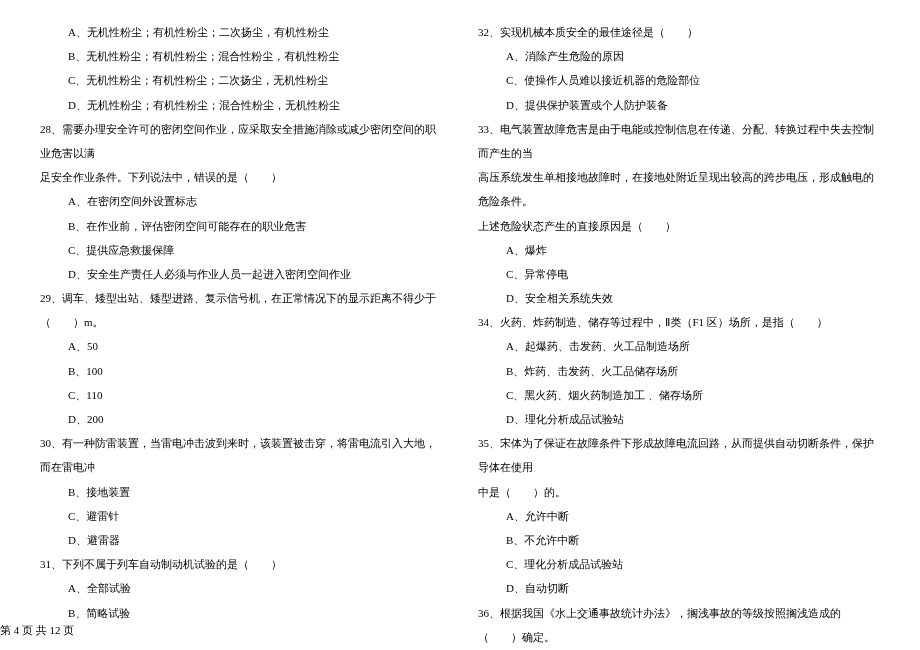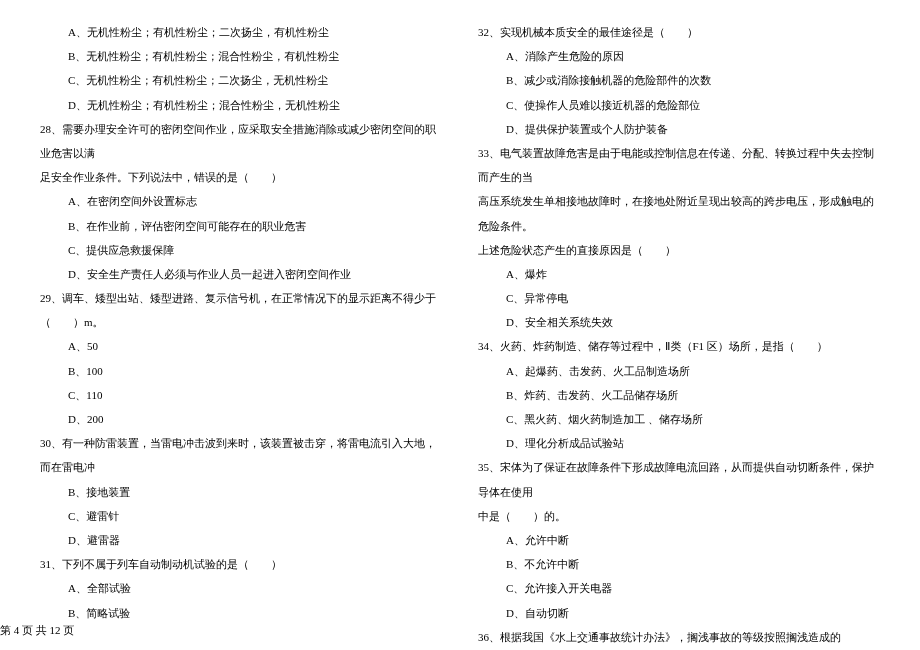--- a/index.html
+++ b/index.html
@@ -60,36 +60,35 @@
       <div class="option">B、接地装置</div>
       <div class="option">C、避雷针</div>
       <div class="option">D、避雷器</div>
       <div class="question">31、下列不属于列车自动制动机试验的是（　　）</div>
       <div class="option">A、全部试验</div>
       <div class="option">B、简略试验</div>
     </div>
   <div class="column" id="right-col">
       <div class="question">32、实现机械本质安全的最佳途径是（　　）</div>
       <div class="option">A、消除产生危险的原因</div>
-      <div class="option">B、减少或消除接触机器的危险部件的次数</div>
       <div class="option">C、使操作人员难以接近机器的危险部位</div>
       <div class="option">D、提供保护装置或个人防护装备</div>
       <div class="question">33、电气装置故障危害是由于电能或控制信息在传递、分配、转换过程中失去控制而产生的当</div>
       <div class="question">高压系统发生单相接地故障时，在接地处附近呈现出较高的跨步电压，形成触电的危险条件。</div>
       <div class="question">上述危险状态产生的直接原因是（　　）</div>
       <div class="option">A、爆炸</div>
       <div class="option">C、异常停电</div>
       <div class="option">D、安全相关系统失效</div>
       <div class="question">34、火药、炸药制造、储存等过程中，Ⅱ类（F1 区）场所，是指（　　）</div>
       <div class="option">A、起爆药、击发药、火工品制造场所</div>
       <div class="option">B、炸药、击发药、火工品储存场所</div>
       <div class="option">C、黑火药、烟火药制造加工 、储存场所</div>
       <div class="option">D、理化分析成品试验站</div>
       <div class="question">35、宋体为了保证在故障条件下形成故障电流回路，从而提供自动切断条件，保护导体在使用</div>
       <div class="question">中是（　　）的。</div>
       <div class="option">A、允许中断</div>
       <div class="option">B、不允许中断</div>
-      <div class="option">C、允许接入开关电器</div>
+      <div class="option">C、理化分析成品试验站</div>
       <div class="option">D、自动切断</div>
       <div class="question">36、根据我国《水上交通事故统计办法》，搁浅事故的等级按照搁浅造成的（　　）确定。</div>
     </div>
 </div>
 <div class="footer">第 4 页 共 12 页</div>
 
 </body></html>

